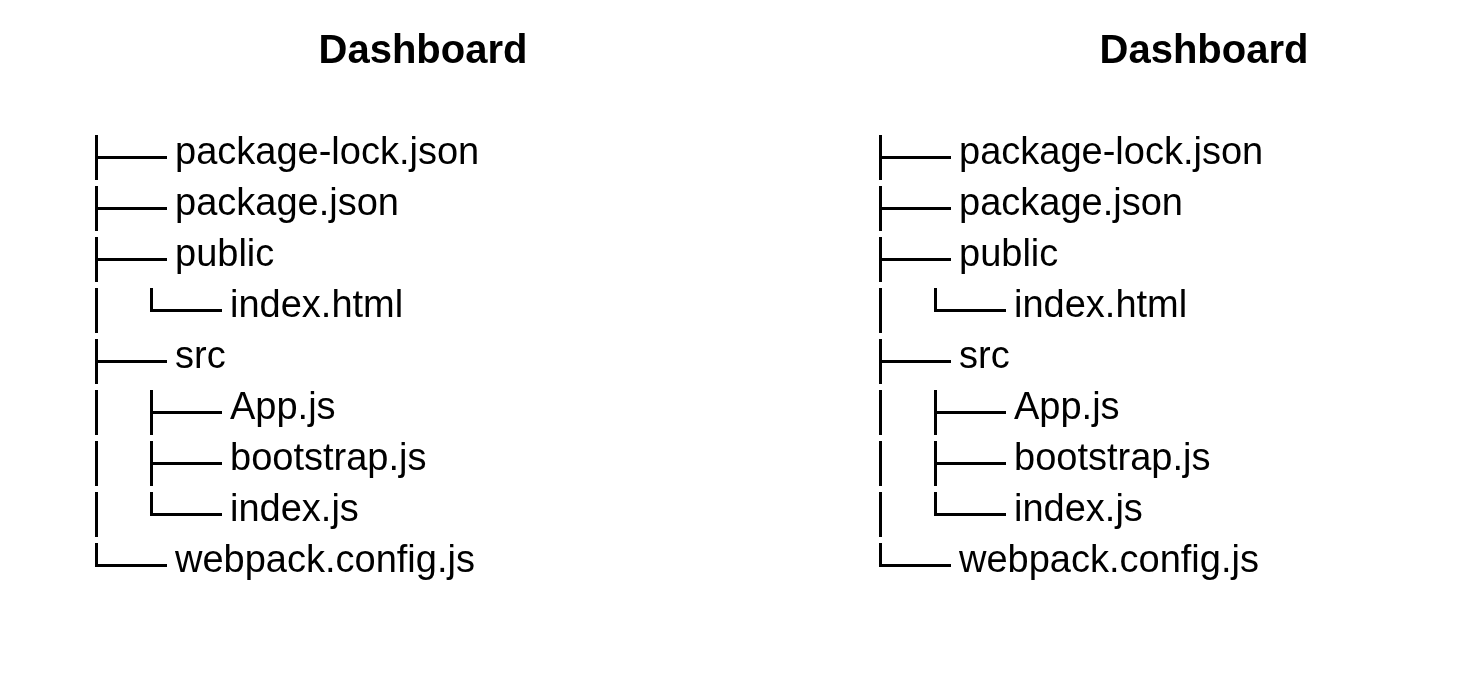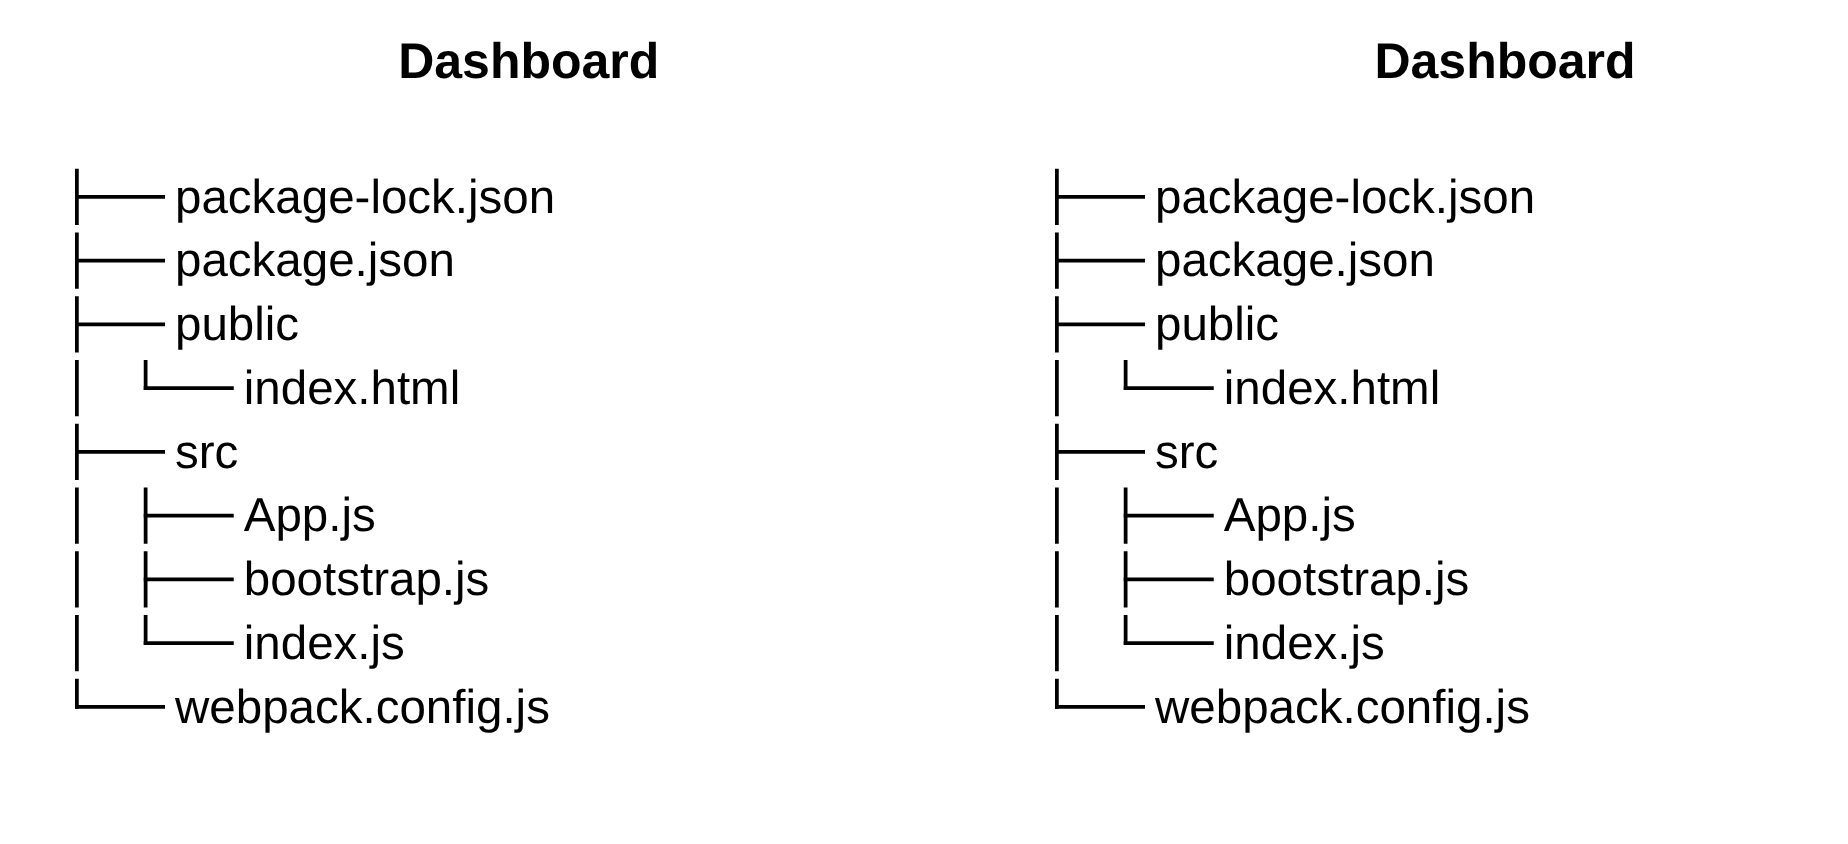--- a/index.html
+++ b/index.html
@@ -29,23 +29,23 @@
 
   .tree {
     position: absolute;
     top: 132px;
   }
   #tree-dashboard { left: 60px; }
   #tree-container { left: 844px; }
 
   .row {
     display: flex;
-    align-items: center;
     height: 51px;
     white-space: nowrap;
+    margin-left: 35px;
   }
   .cell {
     flex: none;
     position: relative;
     height: 51px;
     width: 55px;
   }
   .cell.connector { width: 80px; }
 
   .bar::before,

